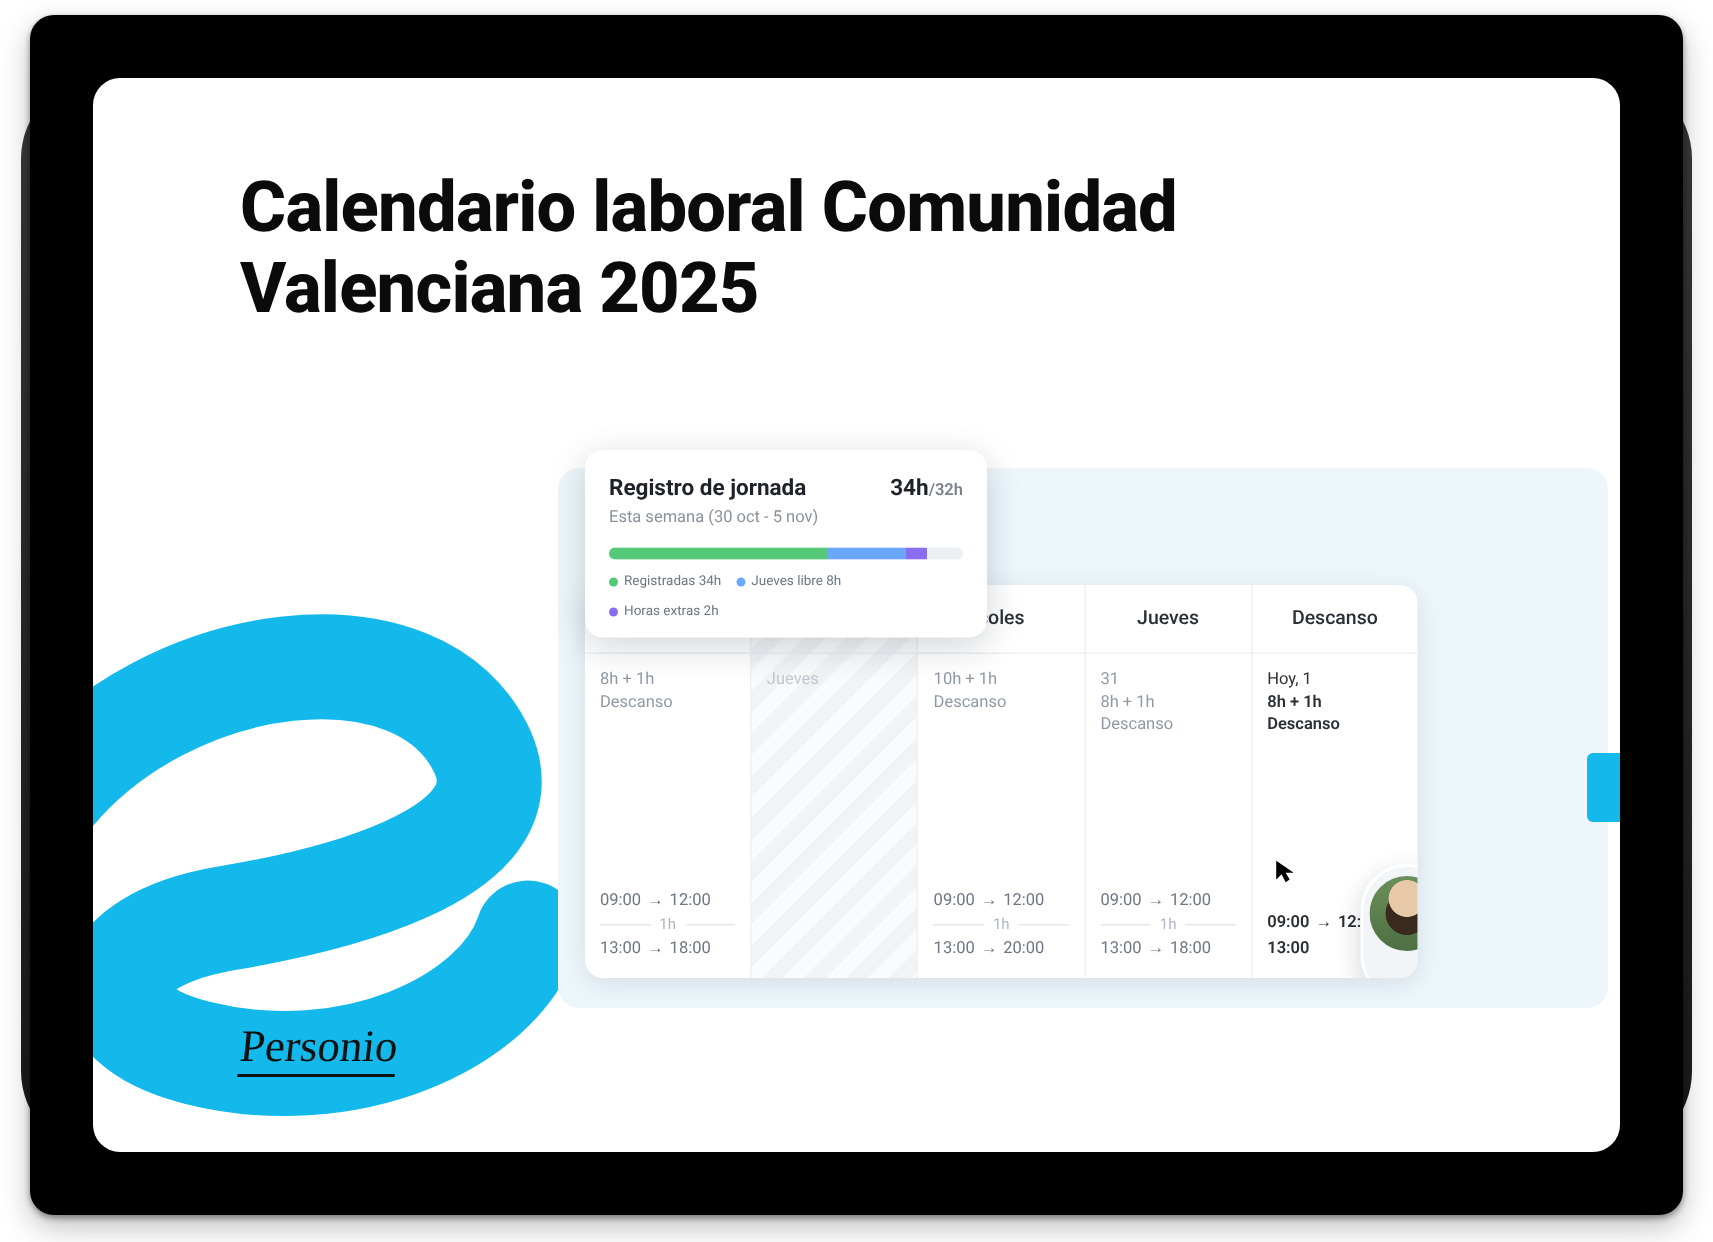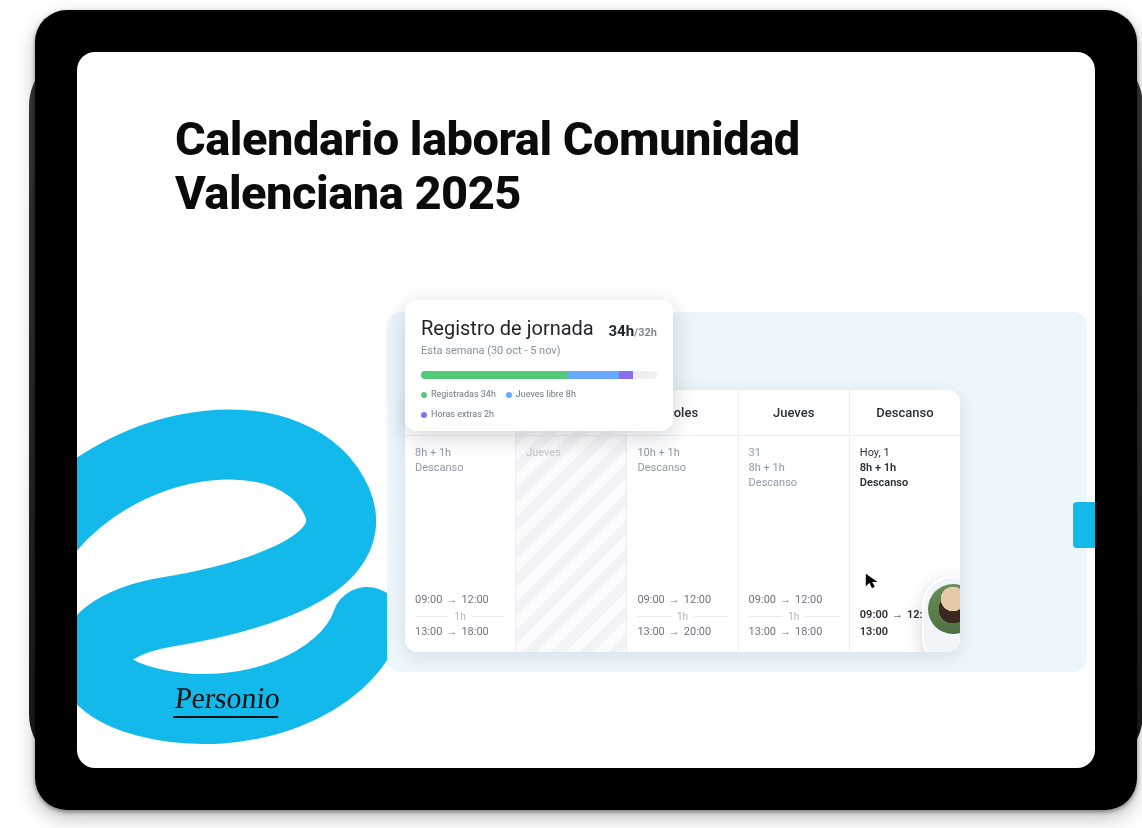--- a/index.html
+++ b/index.html
@@ -8,24 +8,23 @@
     font-family: -apple-system, BlinkMacSystemFont, "Segoe UI", Roboto, Helvetica, Arial, sans-serif;
     width: 1142px; height: 828px;
     position: relative;
     overflow: hidden;
   }
   
   .device {
     position: absolute;
     left: 20px; top: 10px;
     width: 1102px; height: 800px;
-    border-radius: 32px;
+    border-radius: 16px;
     background: #000;
     box-shadow: 0 2px 4px rgba(0,0,0,.4), 0 8px 20px rgba(0,0,0,.25);
-    margin-left: 15px;
   }
   .device::before{
     content:"";
     position:absolute;
     left:-6px; top:40px; bottom:40px; right:-6px;
     border-radius:56px;
     background:linear-gradient(#3a3a3a,#1a1a1a);
     z-index:-1;
   }
   .screen {
@@ -150,21 +149,21 @@
     width: 268px;
     background:#fff;
     border-radius:12px;
     box-shadow:0 6px 24px rgba(10,20,40,.18);
     padding:16px 16px 12px;
     z-index:5;
   }
   .tracker .hline{
     display:flex;justify-content:space-between;align-items:flex-end;
   }
-  .tracker .ttitle{font-size:20px;font-weight:400;color:#1f2329;}
+  .tracker .ttitle{font-size:15px;font-weight:700;color:#1f2329;}
   .tracker .hours{font-size:15px;font-weight:700;color:#1f2329;text-align:right;}
   .tracker .hours small{font-size:11px;font-weight:600;color:#7b828c;}
   .tracker .sub{font-size:11px;color:#8a919b;margin-top:4px;}
   .tracker .bar{
     margin-top:14px;
     height:8px;border-radius:4px;
     background:#edf0f3; position:relative;overflow:hidden;
     display:flex;
   }
   .tracker .bar span{display:block;height:100%;}

